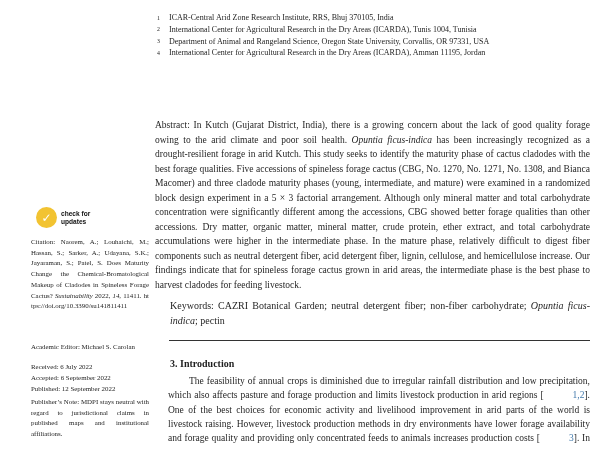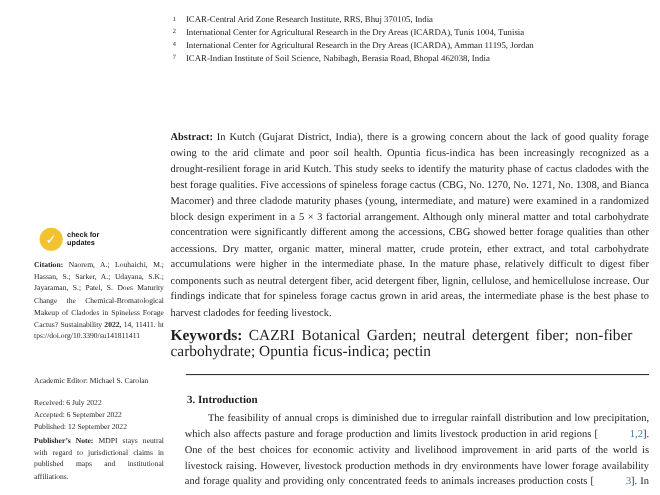--- a/index.html
+++ b/index.html
@@ -15,33 +15,33 @@
         font-size:6.6px;line-height:7.6px;color:#111;}
 
   .side-block{position:absolute;left:31px;width:118px;font-size:6.9px;line-height:10.7px;
         text-align:justify;color:#242424;}
   .cite{top:237px;}
   .doi{word-break:break-all;}
   .editor{top:342px;text-align:left;}
   .dates{top:362px;text-align:left;}
   .dates div{line-height:10.8px;}
   .pubnote{top:397px;}
-  .b{font-weight:bold;margin-top:11px;}
-  .i{}
+  .b{font-weight:normal;margin-top:11px;}
+  .i{font-style:italic;}
 
   
   .affils{position:absolute;left:157px;top:12px;width:425px;}
   .affil-row{display:flex;line-height:11.3px;font-size:8px;color:#242424;}
   .affil-sup{width:12px;flex:none;font-size:5.8px;padding-top:0.5px;}
   .affil-text{flex:1;white-space:nowrap;}
 
   .abstract{position:absolute;left:155px;top:118px;width:435px;
         font-size:9.5px;line-height:14.55px;text-align:justify;}
-  .keywords{position:absolute;left:155px;top:299px;width:420px;
-        font-size:14px;line-height:14.5px;text-align:justify;}
+  .keywords{position:absolute;left:170px;top:299px;width:420px;
+        font-size:10px;line-height:14.5px;text-align:justify;}
   .rule{position:absolute;left:169px;top:340px;width:421px;border-top:1.4px solid #333;}
   .intro-h{position:absolute;left:170px;top:358px;font-size:10px;font-weight:bold;}
   .intro-p{position:absolute;left:168px;top:374px;width:422px;font-size:9.5px;
         line-height:14.35px;text-align:justify;text-indent:21px;}
   .cite-link{color:#4279ab;cursor:pointer;margin-left:29px;}
   .email{cursor:pointer;}
 </style>
 </head>
 <body>
 
@@ -74,26 +74,26 @@
   <div class="affils">
     <div class="affil-row">
       <span class="affil-sup">1</span>
       <span class="affil-text">ICAR-Central Arid Zone Research Institute, RRS, Bhuj 370105, India</span>
     </div>
     <div class="affil-row">
       <span class="affil-sup">2</span>
       <span class="affil-text">International Center for Agricultural Research in the Dry Areas (ICARDA), Tunis 1004, Tunisia</span>
     </div>
     <div class="affil-row">
+      <span class="affil-sup">3</span>
+      <span class="affil-text">Department of Animal and Rangeland Science, Oregon State University, Corvallis, OR 97331, USA</span>
+    </div>
+    <div class="affil-row">
       <span class="affil-sup">4</span>
       <span class="affil-text">International Center for Agricultural Research in the Dry Areas (ICARDA), Amman 11195, Jordan</span>
-    </div>
-    <div class="affil-row">
-      <span class="affil-sup">7</span>
-      <span class="affil-text">ICAR-Indian Institute of Soil Science, Nabibagh, Berasia Road, Bhopal 462038, India</span>
     </div>
   </div>
 
   <div class="abstract">
     <span class="b">Abstract:</span><span> In Kutch (Gujarat District, India), there is a growing concern about the lack of good quality forage owing to the arid climate and poor soil health. </span><span class="i">Opuntia ficus-indica</span><span> has been increasingly recognized as a drought-resilient forage in arid Kutch. This study seeks to identify the maturity phase of cactus cladodes with the best forage qualities. Five accessions of spineless forage cactus (CBG, No. 1270, No. 1271, No. 1308, and Bianca Macomer) and three cladode maturity phases (young, intermediate, and mature) were examined in a randomized block design experiment in a 5 × 3 factorial arrangement. Although only mineral matter and total carbohydrate concentration were significantly different among the accessions, CBG showed better forage qualities than other accessions. Dry matter, organic matter, mineral matter, crude protein, ether extract, and total carbohydrate accumulations were higher in the intermediate phase. In the mature phase, relatively difficult to digest fiber components such as neutral detergent fiber, acid detergent fiber, lignin, cellulose, and hemicellulose increase. Our findings indicate that for spineless forage cactus grown in arid areas, the intermediate phase is the best phase to harvest cladodes for feeding livestock.</span>
   </div>
 
   <div class="keywords">
     <span class="b">Keywords:</span><span> CAZRI Botanical Garden; neutral detergent fiber; non-fiber carbohydrate; </span><span class="i">Opuntia ficus-indica</span><span>; pectin</span>
   </div>

